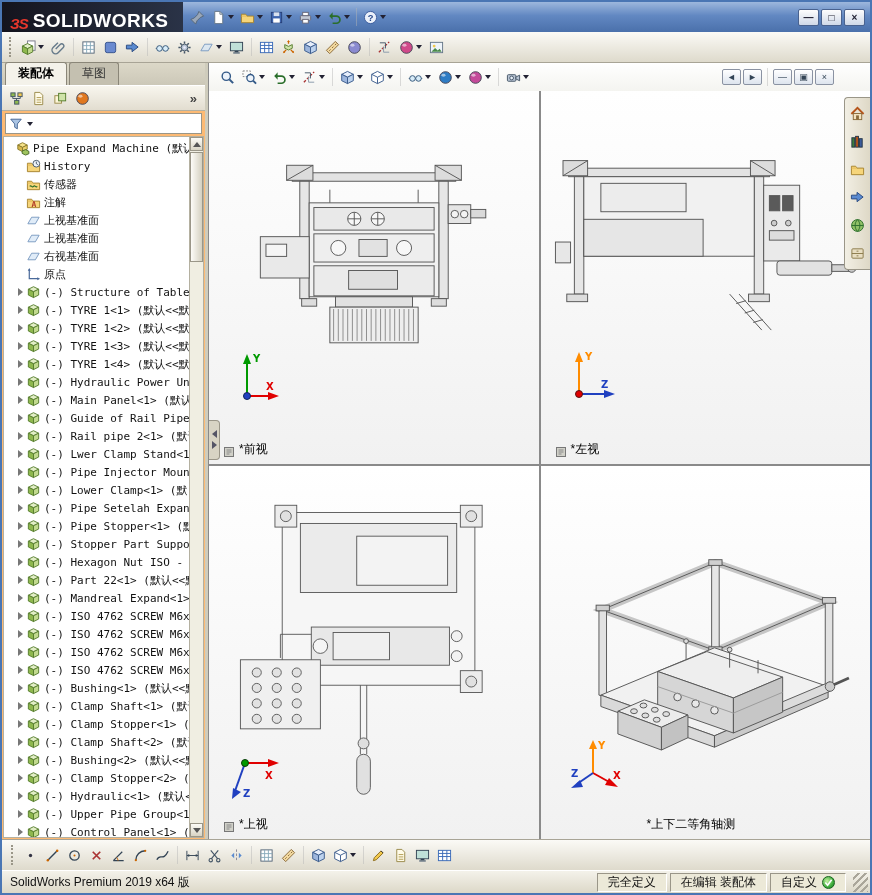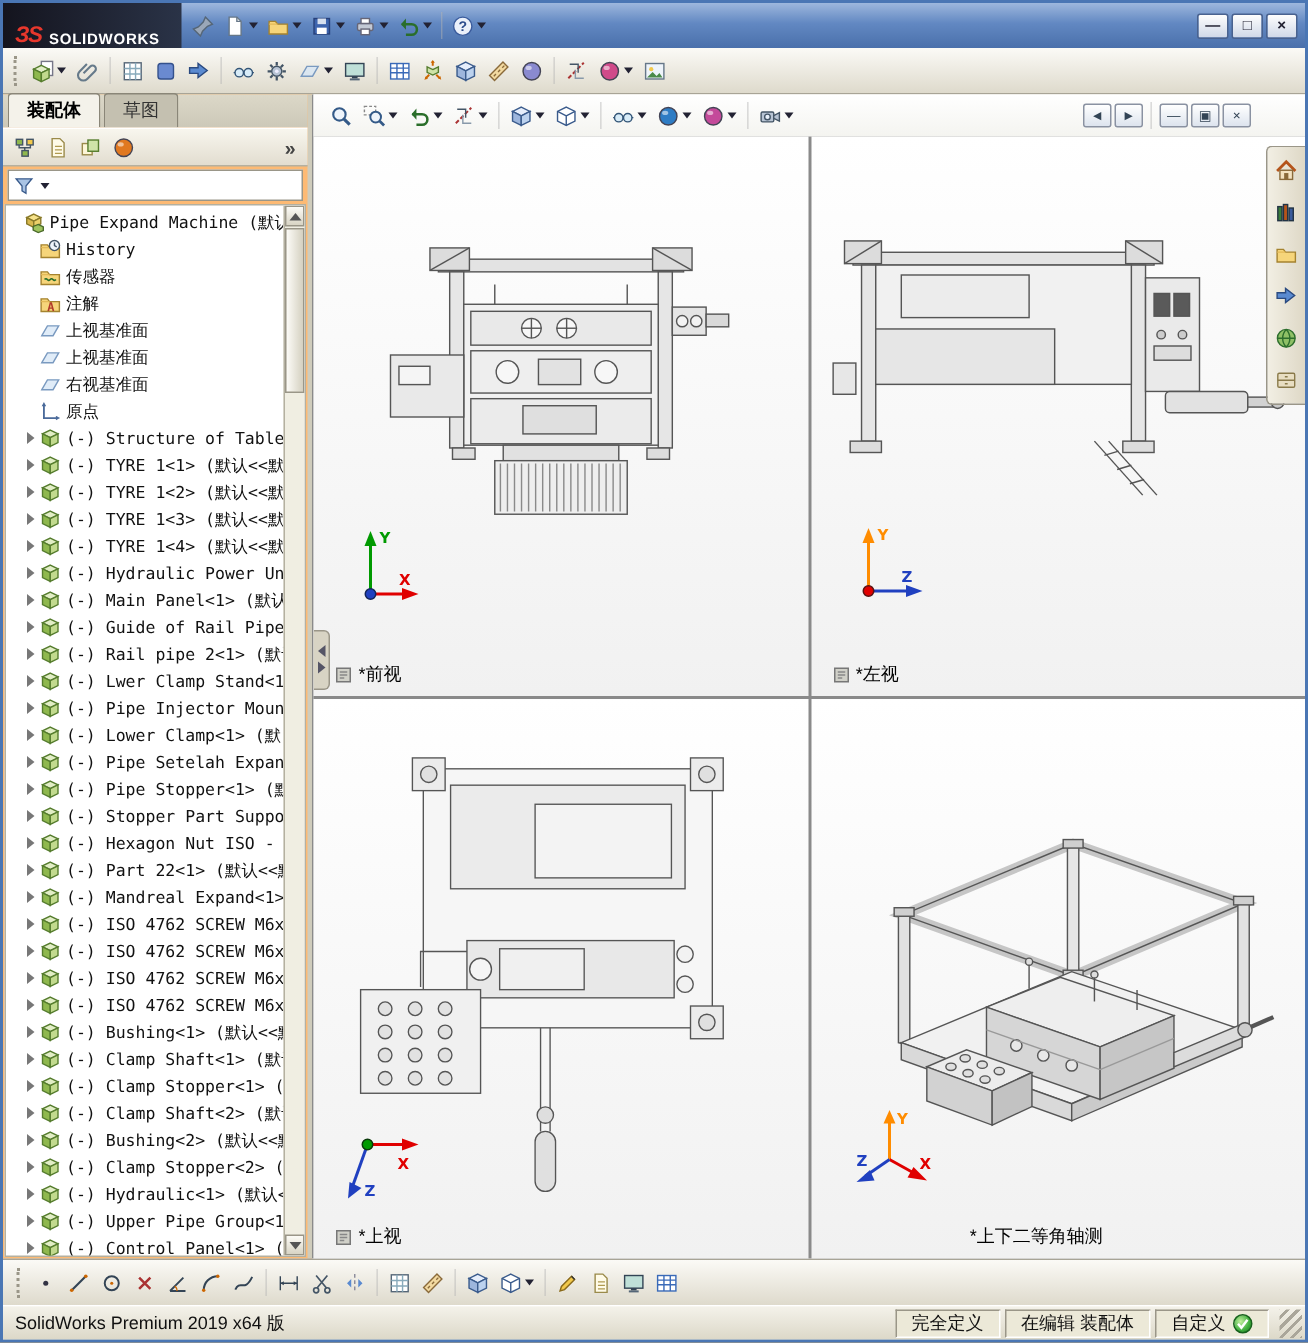--- a/index.html
+++ b/index.html
@@ -3,21 +3,21 @@
 <meta charset="utf-8">
 <style>
 *{margin:0;padding:0;box-sizing:border-box}
 html,body{width:872px;height:895px;overflow:hidden}
 body{font-family:"Liberation Sans","DejaVu Sans",sans-serif;font-size:12px;color:#111;background:#6a6a6a}
 .window{width:872px;height:895px;border:2px solid #4a76b4;background:#ece9d8;display:flex;flex-direction:column;overflow:hidden}
 
 .titlebar{height:30px;flex:0 0 30px;display:flex;align-items:center;background:linear-gradient(180deg,#9db7dd 0%,#6288c2 45%,#4a70ab 100%);padding-right:5px}
 .logo{height:30px;display:flex;align-items:flex-end;gap:5px;background:linear-gradient(90deg,#14141e,#2a3347);padding:0 14px 0 8px}
 .logo-mark{color:#e8372c;font-weight:bold;font-style:italic;font-size:15px;letter-spacing:-1px}
-.logo-text{color:#fff;font-weight:bold;font-size:10px;letter-spacing:.5px}
+.logo-text{color:#fff;font-weight:bold;font-size:19px;letter-spacing:.5px}
 .menubar{display:flex;margin-left:6px}
 .menu-item{padding:3px 7px;color:#000;white-space:nowrap}
 .quick{display:flex;align-items:center;margin-left:4px}
 .tico{display:inline-flex;align-items:center;padding:2px;border:1px solid transparent;border-radius:2px}
 .tico svg{display:block}
 .caret{display:inline-block;width:0;height:0;border-left:3px solid transparent;border-right:3px solid transparent;border-top:4px solid #223;margin-left:2px}
 .tsep{width:1px;height:18px;background:#00000033;border-right:1px solid #ffffff55;margin:0 3px}
 .winbtns{margin-left:auto;display:flex;gap:2px}
 .winbtns .gbtn{width:21px;height:17px;display:flex;align-items:center;justify-content:center;background:linear-gradient(#fdfdfd,#cfd8e8);border:1px solid #49628f;border-radius:2px;font-size:10px;color:#223;font-weight:bold}
 
@@ -52,21 +52,21 @@
 .viewport{flex:1;position:relative;display:flex;flex-direction:column;background:#fff;min-width:0;border-left:1px solid #8a8a8a}
 .viewbar-row{height:28px;flex:0 0 28px;display:flex;align-items:center;padding:0 8px;background:linear-gradient(#ffffff,#f4f4f0)}
 .viewbar{display:flex;align-items:center;gap:1px}
 .docbtns{margin-left:auto;display:flex;gap:2px;align-items:center;padding-right:28px}
 .docbtns .gbtn{width:19px;height:16px;border:1px solid #8a92a2;background:linear-gradient(#fff,#dde4ee);display:flex;align-items:center;justify-content:center;font-size:9px;color:#345;border-radius:2px}
 .quadgrid{flex:1;display:grid;grid-template-columns:1fr 1fr;grid-template-rows:1fr 1fr;gap:2px;background:#8a8a8a;min-height:0}
 .quad{position:relative;background:linear-gradient(#ffffff,#f1f1f1);overflow:hidden;display:flex;align-items:center;justify-content:center}
 .mach{display:block}
 .triad{position:absolute}
 .triad text{font-weight:bold;font-size:10px;font-family:"DejaVu Sans",sans-serif}
-.vlabel{position:absolute;left:14px;bottom:6px;display:flex;align-items:center;gap:4px;font-size:12px;color:#000;white-space:nowrap}
+.vlabel{position:absolute;left:14px;bottom:6px;display:flex;align-items:flex-end;gap:4px;font-size:12px;color:#000;white-space:nowrap}
 .vlabel.iso{left:106px}
 .taskstrip{position:absolute;top:34px;right:0;width:26px;background:linear-gradient(90deg,#f2efe4,#ded8c6);border:1px solid #9a9688;border-right:none;border-radius:4px 0 0 4px;display:flex;flex-direction:column;align-items:center;padding:5px 0;gap:7px;z-index:5}
 .collapse-handle{position:absolute;left:0;top:46%;width:11px;height:40px;background:#d8d4c4;border:1px solid #9a9688;border-left:none;border-radius:0 4px 4px 0;display:flex;flex-direction:column;align-items:center;justify-content:center;gap:3px;z-index:5}
 .collapse-handle i{width:0;height:0;border-top:4px solid transparent;border-bottom:4px solid transparent}
 .collapse-handle .l{border-right:5px solid #556}
 .collapse-handle .r{border-left:5px solid #556}
 
 .bottombar{height:31px;flex:0 0 31px;background:linear-gradient(#fbfaf6,#dedacc);border-top:1px solid #a8a496;display:flex;align-items:center;padding:0 6px}
 .statusbar{height:23px;flex:0 0 23px;background:linear-gradient(#f4f2ea,#dcd8c8);border-top:1px solid #fff;display:flex;align-items:center;padding:0 2px 0 8px;gap:3px}
 .statusbar .spacer{flex:1}

